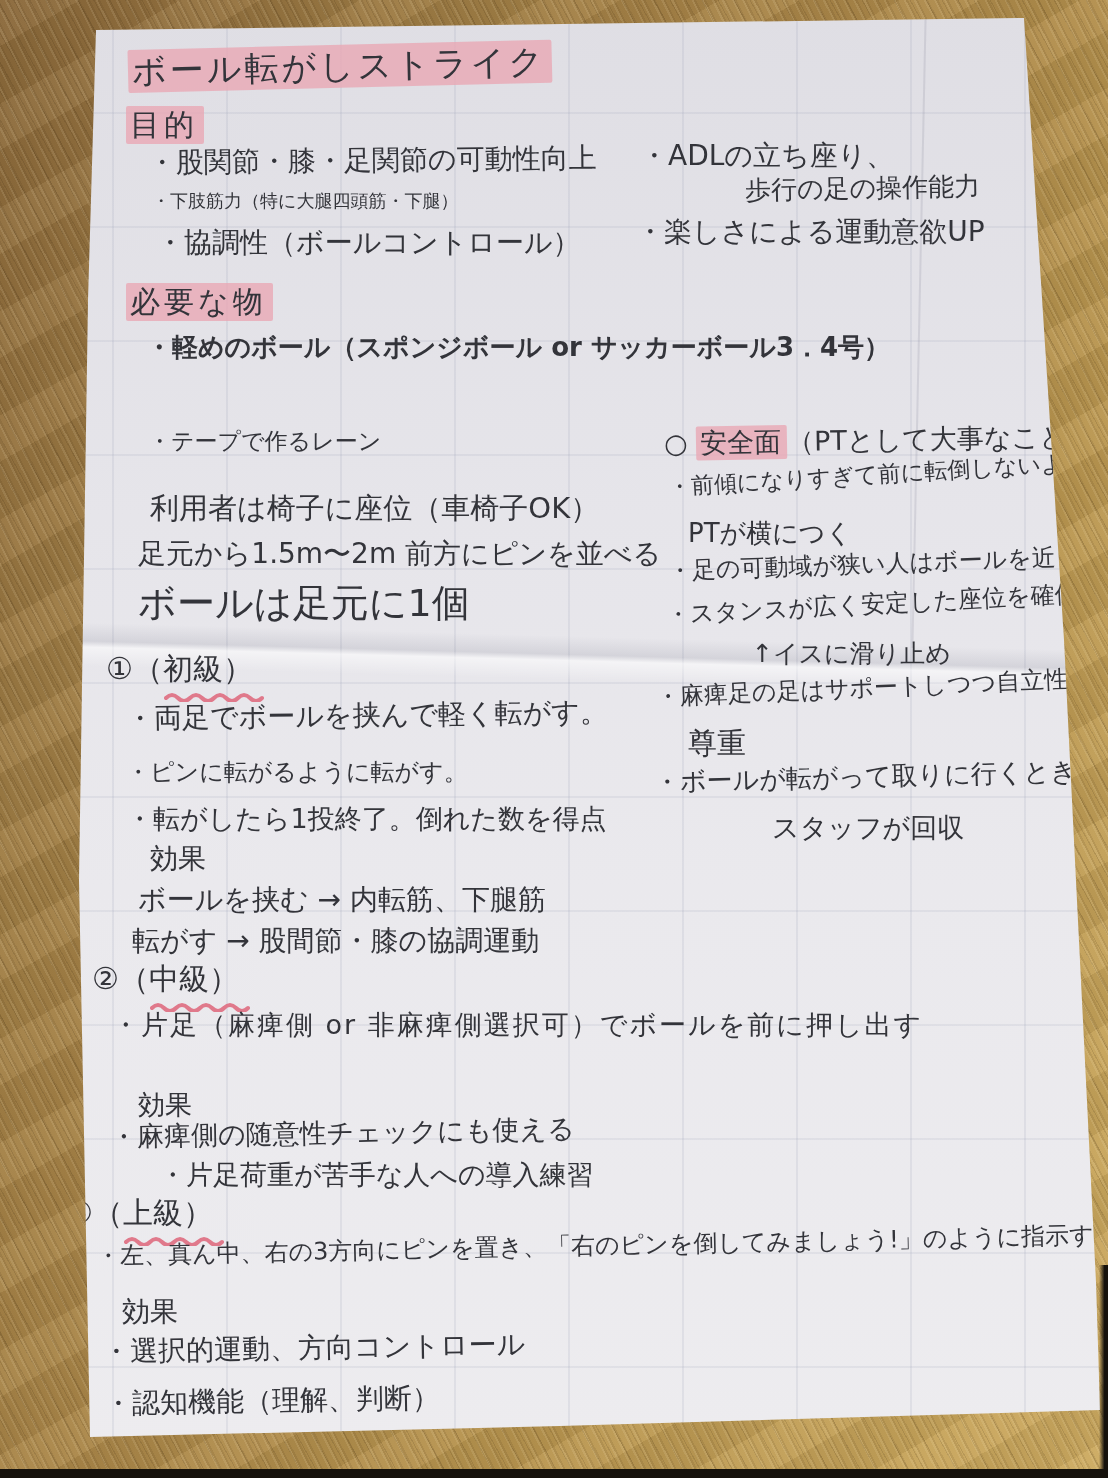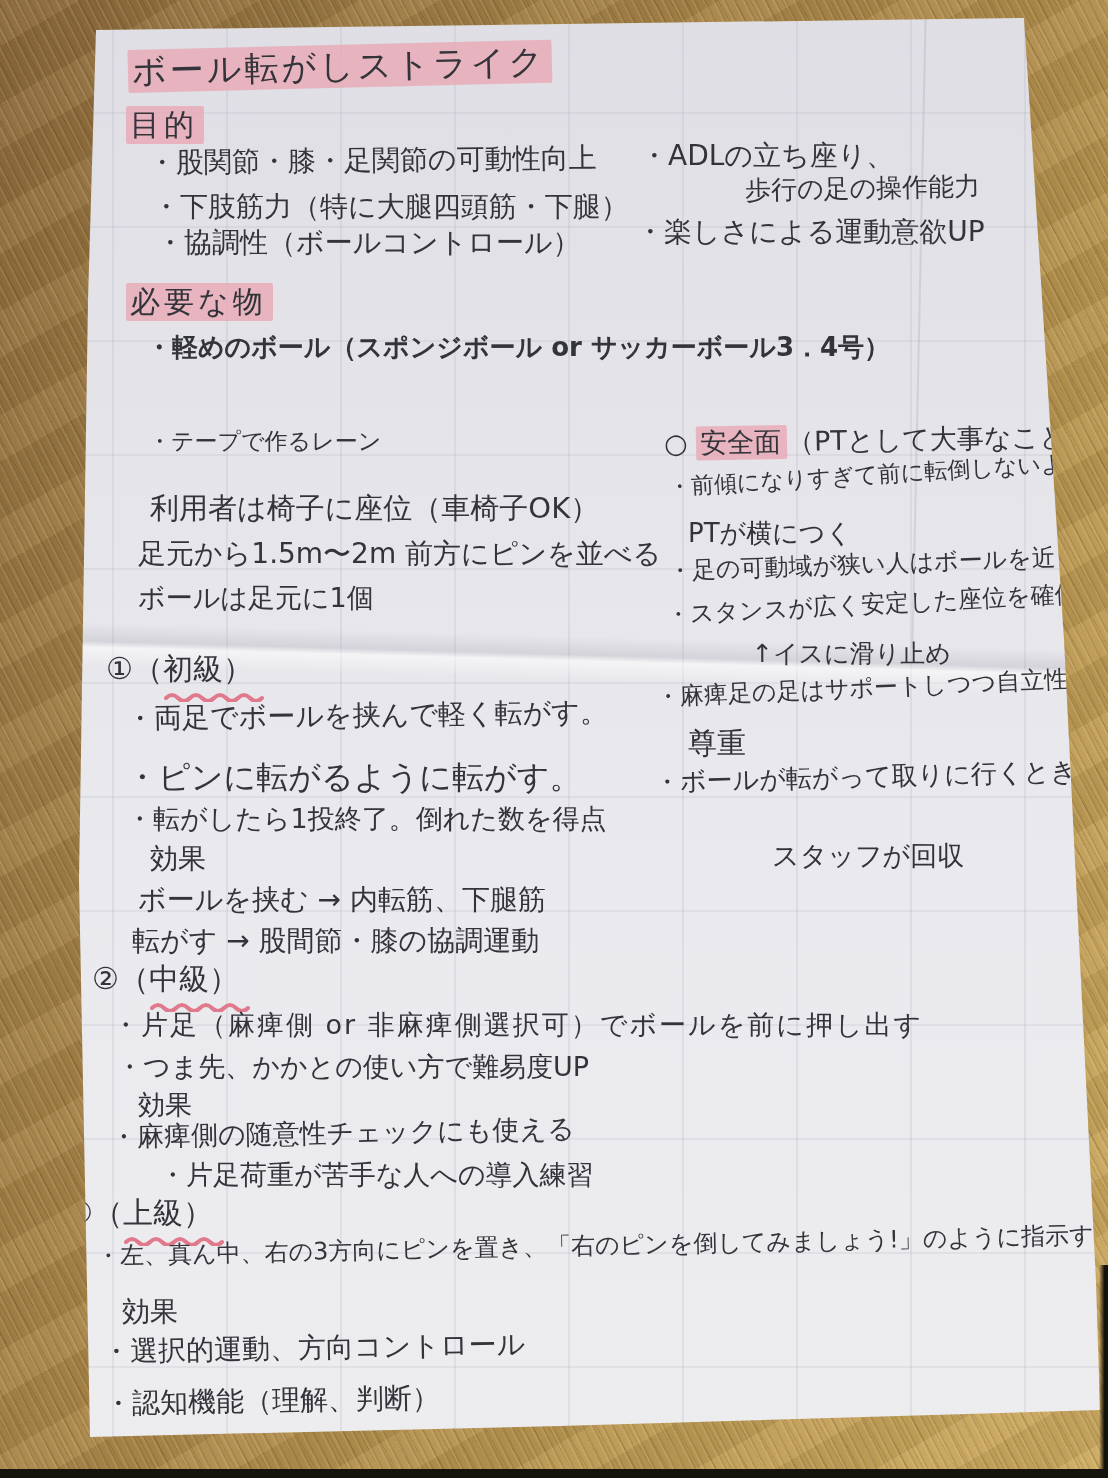--- a/index.html
+++ b/index.html
@@ -54,63 +54,62 @@
   <div class="wood-grain"></div>
 
   <div class="paper">
     <div class="crease-h"></div>
     <div class="crease-v"></div>
 
     <div class="hw" style="left:128px;top:52px;font-size:34px;letter-spacing:3px;transform:rotate(-1.4deg);"><span class="hl">ボール転がしストライク</span></div>
 
     <div class="hw heading" style="left:126px;top:108px;font-size:30px;"><span class="hl">目的</span></div>
     <div class="hw" style="left:148px;top:147px;font-size:28px;transform:rotate(-0.6deg);">・股関節・膝・足関節の可動性向上</div>
-    <div class="hw" style="left:152px;top:191px;font-size:28px;">・下肢筋力（特に大腿四頭筋・下腿）</div>
+    <div class="hw" style="left:152px;top:191px;font-size:18px;">・下肢筋力（特に大腿四頭筋・下腿）</div>
     <div class="hw" style="left:156px;top:227px;font-size:28px;">・協調性（ボールコントロール）</div>
 
     <div class="hw" style="left:640px;top:140px;font-size:28px;">・ADLの立ち座り、</div>
     <div class="hw" style="left:745px;top:176px;font-size:26px;transform:rotate(-1deg);">歩行の足の操作能力</div>
     <div class="hw" style="left:636px;top:216px;font-size:28px;">・楽しさによる運動意欲UP</div>
 
     <div class="hw heading" style="left:126px;top:285px;font-size:30px;"><span class="hl">必要な物</span></div>
     <div class="hw" style="left:146px;top:333px;font-size:26px;font-weight:bold;">・軽めのボール（スポンジボール or サッカーボール3．4号）</div>
     <div class="hw" style="left:148px;top:428px;font-size:23px;">・テープで作るレーン</div>
 
     <div class="hw" style="left:150px;top:492px;font-size:29px;">利用者は椅子に座位（車椅子OK）</div>
     <div class="hw" style="left:138px;top:538px;font-size:28px;">足元から1.5m〜2m 前方にピンを並べる</div>
-    <div class="hw" style="left:138px;top:582px;font-size:27px;">ボールは足元に1個</div>
+    <div class="hw" style="left:138px;top:582px;font-size:38px;">ボールは足元に1個</div>
 
     <div class="hw" style="left:664px;top:428px;font-size:27px;transform:rotate(-1deg);"><span>○</span> <span class="hl">安全面</span><span>（PTとして大事なこと）</span></div>
     <div class="hw" style="left:668px;top:474px;font-size:23px;transform:rotate(-3.5deg);">・前傾になりすぎて前に転倒しないよう</div>
     <div class="hw" style="left:688px;top:519px;font-size:26px;">PTが横につく</div>
     <div class="hw" style="left:668px;top:558px;font-size:24px;transform:rotate(-2deg);">・足の可動域が狭い人はボールを近く</div>
     <div class="hw" style="left:666px;top:602px;font-size:24px;transform:rotate(-3deg);">・スタンスが広く安定した座位を確保</div>
     <div class="hw" style="left:752px;top:640px;font-size:25px;">↑イスに滑り止め</div>
     <div class="hw" style="left:656px;top:684px;font-size:24px;transform:rotate(-2.5deg);">・麻痺足の足はサポートしつつ自立性を</div>
     <div class="hw" style="left:688px;top:727px;font-size:29px;">尊重</div>
     <div class="hw" style="left:654px;top:768px;font-size:26px;transform:rotate(-1.5deg);">・ボールが転がって取りに行くときは</div>
-    <div class="hw" style="left:772px;top:840px;font-size:27px;">スタッフが回収</div>
+    <div class="hw" style="left:772px;top:812px;font-size:27px;">スタッフが回収</div>
 
     <div class="hw" style="left:106px;top:652px;font-size:30px;">①（初級）</div>
     <svg class="wavy" style="left:164px;top:690px;" width="100" height="12" viewBox="0 0 100 12">
       <path d="M2 8 Q8 2 14 8 T26 8 T38 8 T50 8 T62 8 T74 8 T86 8 T98 8" fill="none" stroke="#e0798b" stroke-width="4" stroke-linecap="round"></path>
     </svg>
     <div class="hw" style="left:126px;top:703px;font-size:28px;transform:rotate(-0.8deg);">・両足でボールを挟んで軽く転がす。</div>
-    <div class="hw" style="left:126px;top:759px;font-size:32px;">・ピンに転がるように転がす。</div>
+    <div class="hw" style="left:126px;top:759px;font-size:24px;">・ピンに転がるように転がす。</div>
     <div class="hw" style="left:126px;top:803px;font-size:27px;">・転がしたら1投終了。倒れた数を得点</div>
     <div class="hw" style="left:150px;top:843px;font-size:28px;">効果</div>
     <div class="hw" style="left:138px;top:884px;font-size:28px;">ボールを挟む → 内転筋、下腿筋</div>
     <div class="hw" style="left:132px;top:925px;font-size:28px;">転がす → 股間節・膝の協調運動</div>
 
     <div class="hw" style="left:92px;top:962px;font-size:30px;">②（中級）</div>
     <svg class="wavy" style="left:150px;top:1000px;" width="100" height="12" viewBox="0 0 100 12">
       <path d="M2 8 Q8 2 14 8 T26 8 T38 8 T50 8 T62 8 T74 8 T86 8 T98 8" fill="none" stroke="#e0798b" stroke-width="4" stroke-linecap="round"></path>
     </svg>
     <div class="hw" style="left:112px;top:1009px;font-size:27px;letter-spacing:2px;">・片足（麻痺側 or 非麻痺側選択可）でボールを前に押し出す</div>
-    <div class="hw" style="left:116px;top:1051px;font-size:27px;">・つま先、かかとの使い方で難易度UP</div>
     <div class="hw" style="left:138px;top:1089px;font-size:27px;">効果</div>
     <div class="hw" style="left:110px;top:1121px;font-size:27px;transform:rotate(-1deg);">・麻痺側の随意性チェックにも使える</div>
     <div class="hw" style="left:112px;top:1159px;font-size:27px;margin-left:47px;">・片足荷重が苦手な人への導入練習</div>
 
     <div class="hw" style="left:66px;top:1196px;font-size:30px;">③（上級）</div>
     <svg class="wavy" style="left:124px;top:1234px;" width="100" height="12" viewBox="0 0 100 12">
       <path d="M2 8 Q8 2 14 8 T26 8 T38 8 T50 8 T62 8 T74 8 T86 8 T98 8" fill="none" stroke="#e0798b" stroke-width="4" stroke-linecap="round"></path>
     </svg>
     <div class="hw" style="left:96px;top:1243px;font-size:24px;transform:rotate(-1.2deg);">・左、真ん中、右の3方向にピンを置き、「右のピンを倒してみましょう!」のように指示する</div>
     <div class="hw" style="left:122px;top:1296px;font-size:28px;">効果</div>

